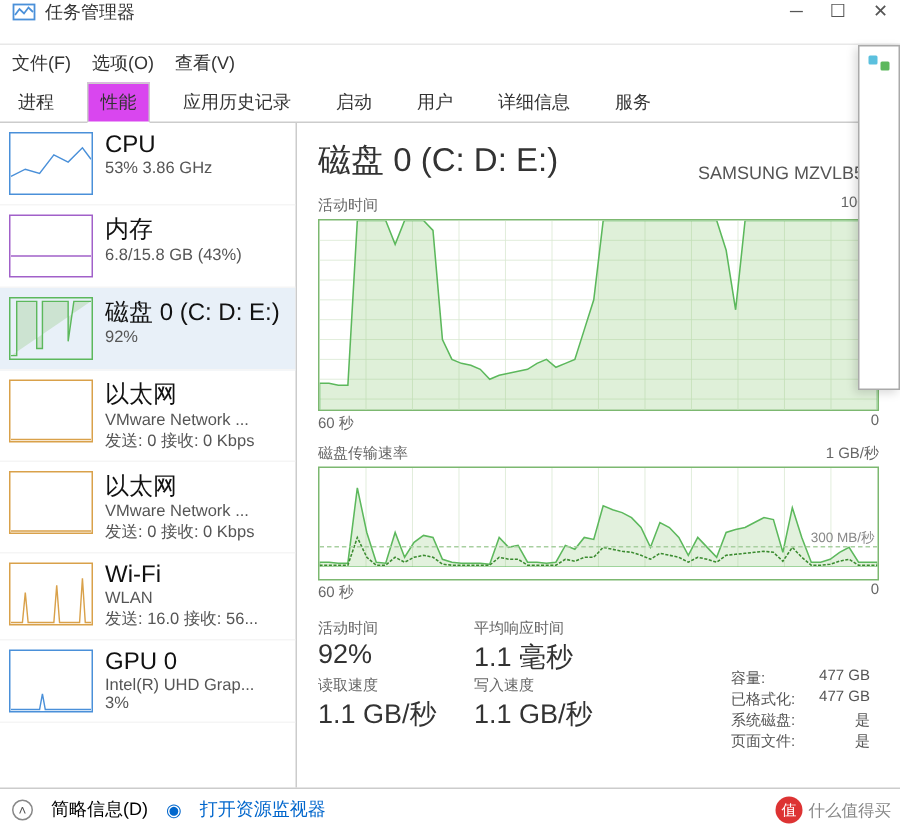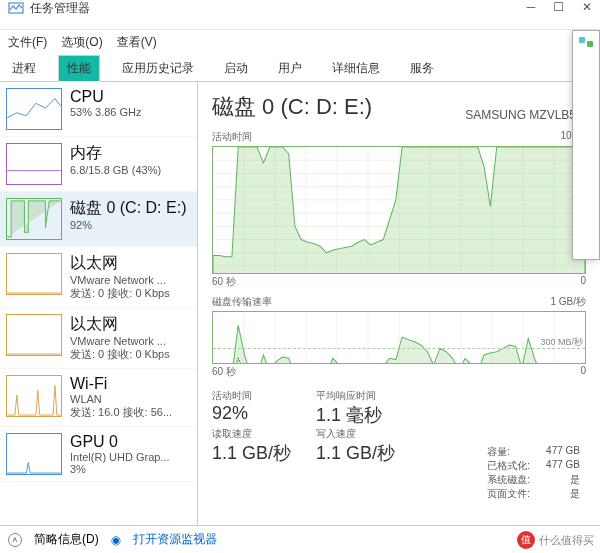--- a/index.html
+++ b/index.html
@@ -4,40 +4,40 @@
 <style>
 *{box-sizing:border-box;margin:0;padding:0;font-family:"Microsoft YaHei","Segoe UI",sans-serif}
 body{width:600px;height:553px;background:#fff;overflow:hidden;position:relative}
 .titlebar{height:30px;display:flex;align-items:flex-start;padding:0 8px;border-bottom:1px solid #e8e8e8}
 .title-icon{width:16px;height:16px;margin-right:6px}
 .title{font-size:12px;color:#333;flex:1}
 .winbtns{display:flex;gap:18px;color:#555;font-size:12px}
 .menubar{height:24px;display:flex;align-items:center;padding:0 8px;gap:14px;font-size:12px;color:#333}
 .tabbar{height:28px;display:flex;align-items:flex-end;padding:0 4px;gap:14px;font-size:12px;border-bottom:1px solid #ccc}
 .tab{padding:4px 8px;color:#333;cursor:pointer}
-.tab.active{border:1px solid #ccc;border-bottom:1px solid #fff;position:relative;top:1px;background:#14b8a6}
+.tab.active{border:1px solid #ccc;border-bottom:1px solid #fff;position:relative;top:1px;background:#d946ef}
 .content{display:flex;height:calc(553px - 30px - 24px - 28px - 28px)}
 .sidebar{width:198px;border-right:1px solid #ccc;overflow-y:auto;position:relative}
 .sidebar::-webkit-scrollbar{width:16px}
 .sidebar::-webkit-scrollbar-track{background:#f0f0f0}
 .sidebar::-webkit-scrollbar-thumb{background:#c1c1c1}
 .side-item{display:flex;padding:6px 6px;border-bottom:1px solid #f5f5f5;cursor:pointer}
 .side-item.selected{background:#e8f0f8}
 .thumb{width:56px;height:42px;border:1px solid;margin-right:8px;flex-shrink:0;position:relative;overflow:hidden}
 .thumb svg{width:100%;height:100%}
 .side-txt{flex:1;overflow:hidden}
 .side-title{font-size:16px;color:#111;white-space:nowrap;overflow:hidden;text-overflow:ellipsis}
 .side-sub{font-size:11px;color:#555;white-space:nowrap;overflow:hidden;text-overflow:ellipsis}
 .main{flex:1;padding:10px 14px 0 14px;overflow:hidden}
 .m-title{font-size:22px;color:#333;font-weight:400}
 .m-model{font-size:12px;color:#555;float:right;margin-top:10px}
 .m-head{display:flex;justify-content:space-between;align-items:flex-end;margin-bottom:8px}
 .graph-label{display:flex;justify-content:space-between;font-size:10px;color:#666;margin-top:6px}
 .graph{border:1px solid #7cb870;height:128px;background:#fff;position:relative;overflow:hidden;margin-top:2px}
-.graph2{border:1px solid #7cb870;height:53px;background:#fff;position:relative;overflow:hidden;margin-top:2px}
+.graph2{border:1px solid #7cb870;height:76px;background:#fff;position:relative;overflow:hidden;margin-top:2px}
 .graph-bottom{display:flex;justify-content:space-between;font-size:10px;color:#666;margin-top:1px}
 .dashed{position:absolute;left:0;right:0;border-top:1px dashed #a8cfa0}
 .stats{display:flex;margin-top:10px;gap:24px}
 .stat-col{min-width:80px}
 .stat-col .lbl{font-size:10px;color:#666}
 .stat-col .val{font-size:18px;color:#333}
 .stats2{display:flex;margin-top:0;gap:24px}
 .info-table{position:absolute;right:20px;bottom:52px;font-size:10px;color:#555}
 .info-table div{display:flex;gap:16px;justify-content:space-between}
 .footer{height:28px;border-top:1px solid #ccc;display:flex;align-items:center;padding:0 8px;font-size:12px;gap:12px}

